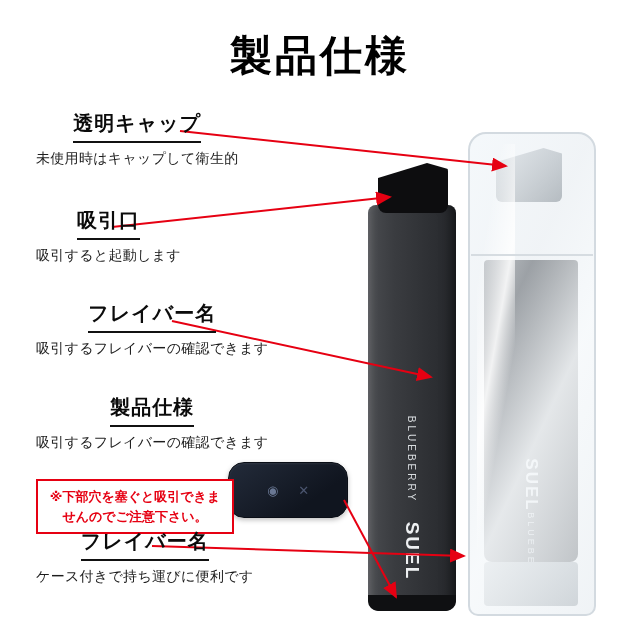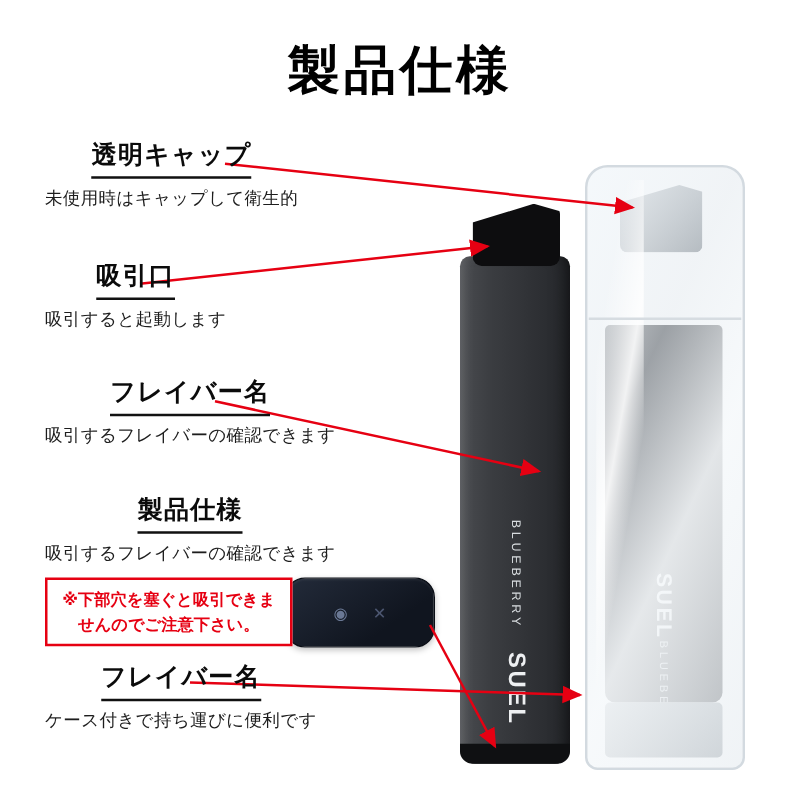--- a/index.html
+++ b/index.html
@@ -14,21 +14,21 @@
   }
   
   .callout{position:absolute;left:36px;z-index:4;text-align:center;}
   .callout h2{
     margin:0;font-size:20px;font-weight:800;color:#0b0b0b;letter-spacing:1px;
     border-bottom:2px solid #111;padding-bottom:4px;display:inline-block;
   }
   .callout p{margin:7px 0 0;font-size:14px;color:#1d1d1d;letter-spacing:.3px;font-family:Liberation Serif, serif;}
   .c1{top:110px}.c2{top:207px}.c3{top:300px}.c4{top:394px}.c5{top:528px}
   .note{
-    margin-top:10px;border:2px solid #e60012;color:#e60012;background:#fff;
+    margin-top:27px;border:2px solid #e60012;color:#e60012;background:#fff;
     font-size:13px;font-weight:700;line-height:1.5;padding:6px 9px;width:176px;
   }
   
   .device{position:absolute;left:368px;top:163px;width:88px;height:448px;z-index:1;}
   .dev-cap{
     position:absolute;left:10px;top:0;width:70px;height:50px;background:#0d0d0f;
     clip-path:polygon(0 30%,70% 0,100% 12%,100% 100%,0 100%);border-radius:8px;
   }
   .dev-body{
     position:absolute;left:0;top:42px;width:88px;height:406px;

